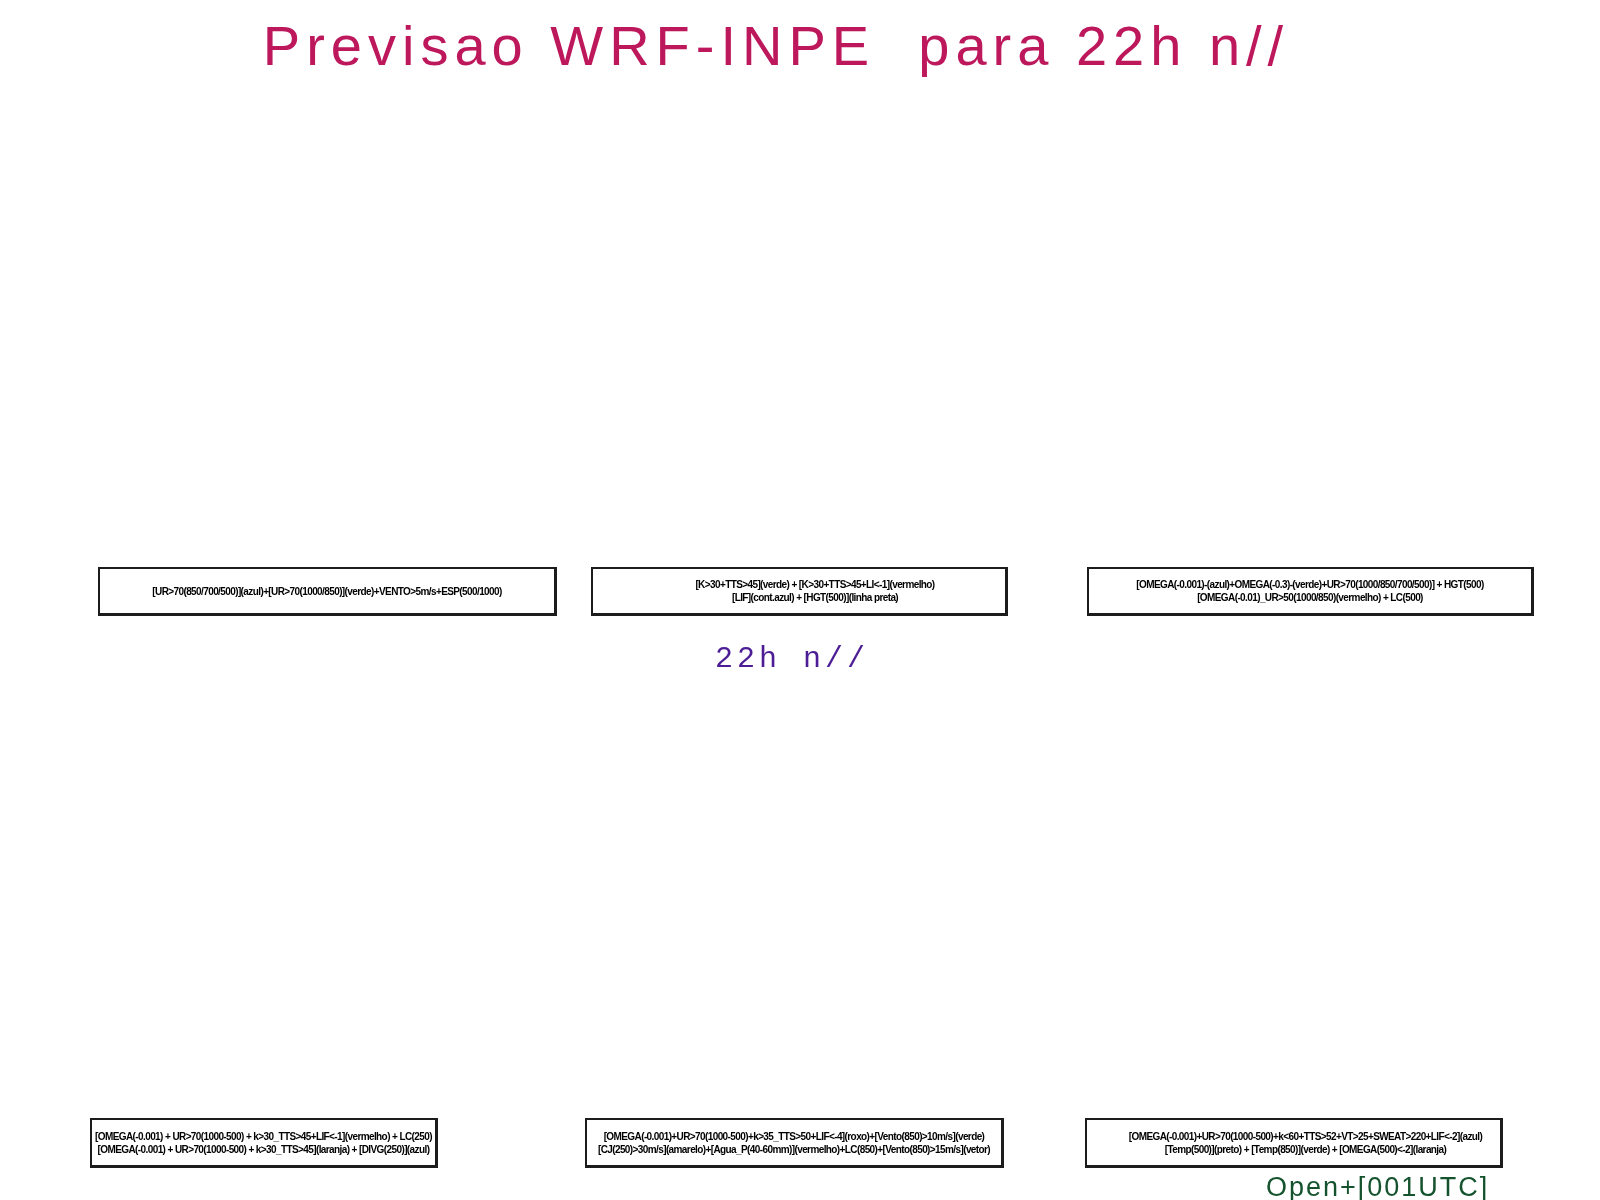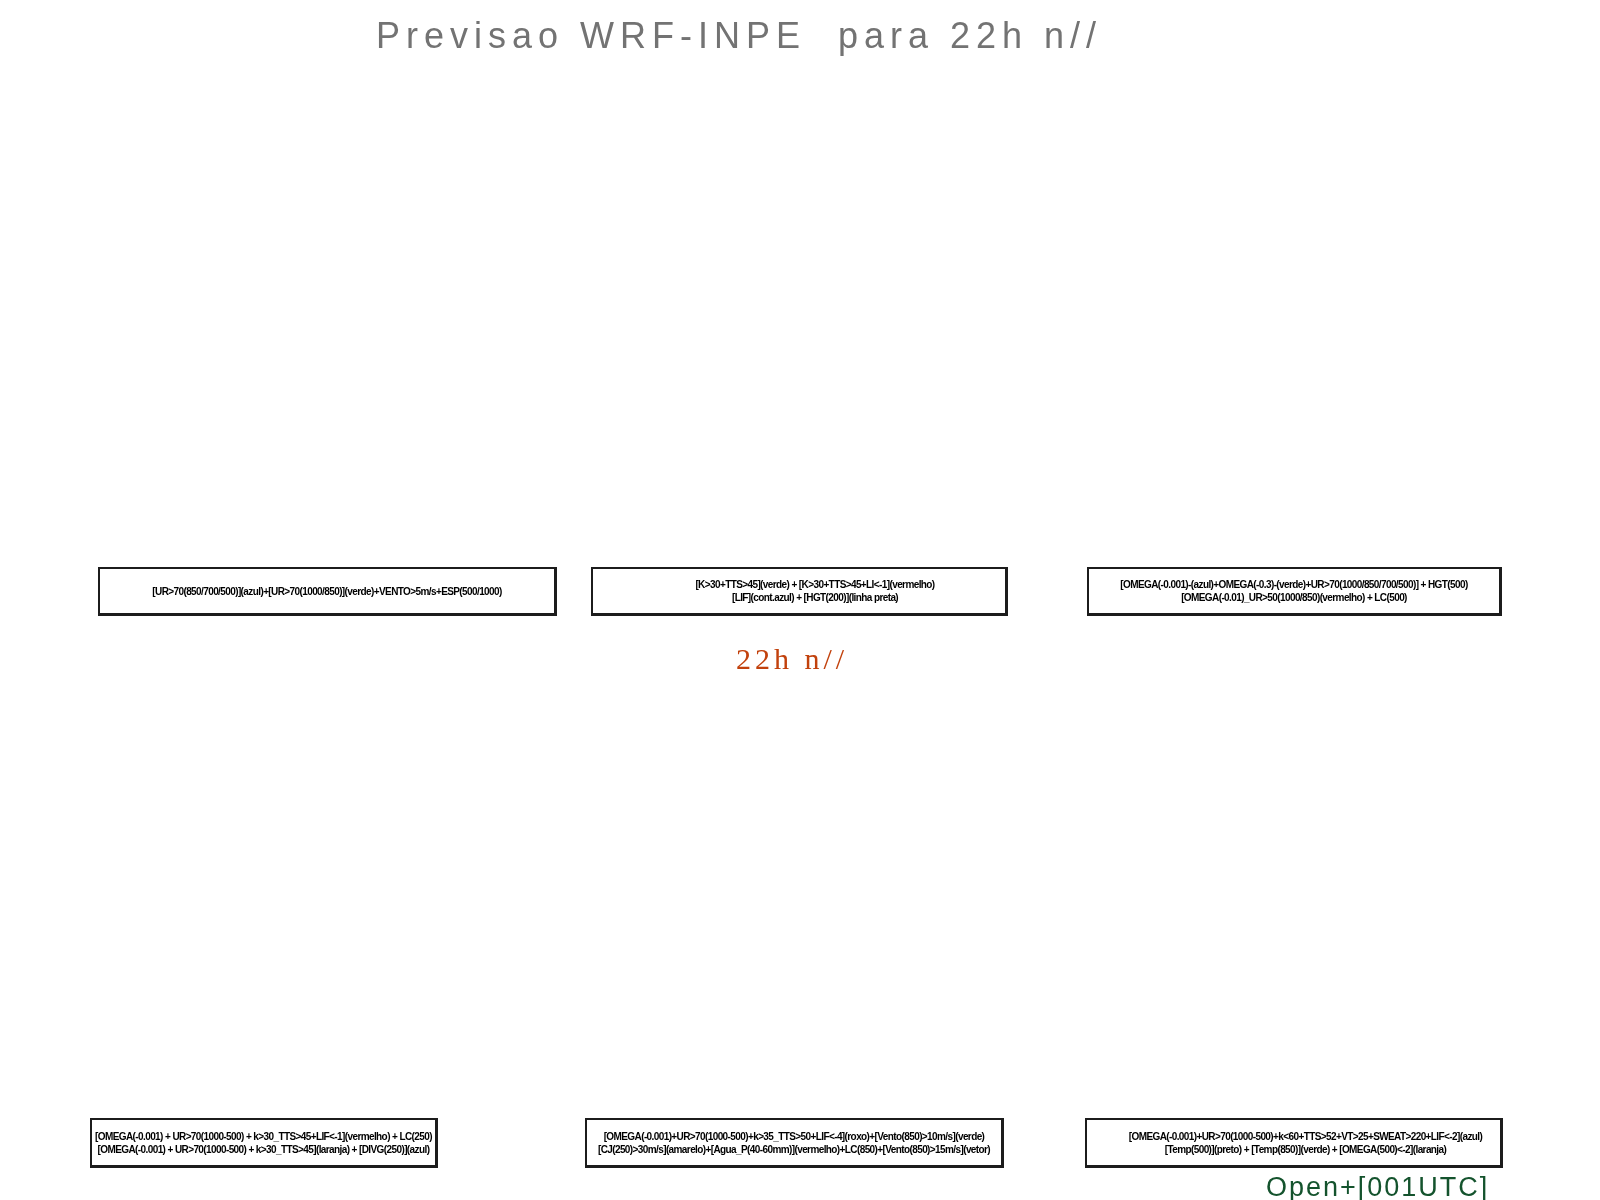--- a/index.html
+++ b/index.html
@@ -12,70 +12,70 @@
     width: 1600px;
     height: 1200px;
     background: #ffffff;
     overflow: hidden;
     font-family: "Liberation Sans", sans-serif;
     color: #000000;
   }
   .title {
     position: absolute;
     top: 18px;
-    left: 739px;
+    left: 776px;
     transform: translateX(-50%);
     font-family: "Liberation Sans", sans-serif;
     font-weight: 300;
-    font-size: 36px;
+    font-size: 56px;
     letter-spacing: 6px;
-    color: #737373;
+    color: #be185d;
     white-space: pre;
     line-height: 1;
   }
   .legend-box {
     position: absolute;
     box-sizing: border-box;
     border: 2px solid #1c1c1c;
     border-right-width: 3px;
     border-bottom-width: 3px;
     background: #ffffff;
     display: flex;
     flex-direction: column;
     align-items: center;
     justify-content: center;
   }
   .row1 { top: 567px; height: 49px; }
   .row2 { top: 1118px; height: 50px; }
   .b1 { left: 98px;   width: 459px; }
   .b2 { left: 591px;  width: 417px; padding-left: 32px; }
-  .b3 { left: 1087px; width: 415px; }
+  .b3 { left: 1087px; width: 447px; }
   .b4 { left: 90px;   width: 348px; }
   .b5 { left: 585px;  width: 419px; }
   .b6 { left: 1085px; width: 418px; padding-left: 24px; }
   .legend-line {
     font-family: "Liberation Sans", sans-serif;
     font-weight: bold;
     font-size: 10px;
     letter-spacing: -0.6px;
     line-height: 13px;
     white-space: pre;
     color: #000000;
     text-align: center;
   }
   .center-label {
     position: absolute;
     top: 644px;
     left: 792px;
     transform: translateX(-50%);
-    font-family: Liberation Serif, serif;
+    font-family: Liberation Mono, monospace;
     font-weight: 300;
     font-size: 30px;
     letter-spacing: 4px;
-    color: #c2410c;
+    color: #4c1d95;
     white-space: pre;
     line-height: 1;
   }
   .footer-label {
     position: absolute;
     top: 1174px;
     left: 1266px;
     font-family: "Liberation Sans", sans-serif;
     font-weight: 300;
     font-size: 27px;
@@ -91,21 +91,21 @@
 <div class="page">
 
   <div class="title">Previsao WRF-INPE  para 22h n//</div>
 
   <div class="legend-box row1 b1">
     <div class="legend-line">[UR&gt;70(850/700/500)](azul)+[UR&gt;70(1000/850)](verde)+VENTO&gt;5m/s+ESP(500/1000)</div>
   </div>
 
   <div class="legend-box row1 b2">
     <div class="legend-line">[K&gt;30+TTS&gt;45](verde) + [K&gt;30+TTS&gt;45+LI&lt;-1](vermelho)</div>
-    <div class="legend-line">[LIF](cont.azul) + [HGT(200)](linha preta)</div>
+    <div class="legend-line">[LIF](cont.azul) + [HGT(500)](linha preta)</div>
   </div>
 
   <div class="legend-box row1 b3">
     <div class="legend-line">[OMEGA(-0.001)-(azul)+OMEGA(-0.3)-(verde)+UR&gt;70(1000/850/700/500)] + HGT(500)</div>
     <div class="legend-line">[OMEGA(-0.01)_UR&gt;50(1000/850)(vermelho) + LC(500)</div>
   </div>
 
   <div class="center-label">22h n//</div>
 
   <div class="legend-box row2 b4">

